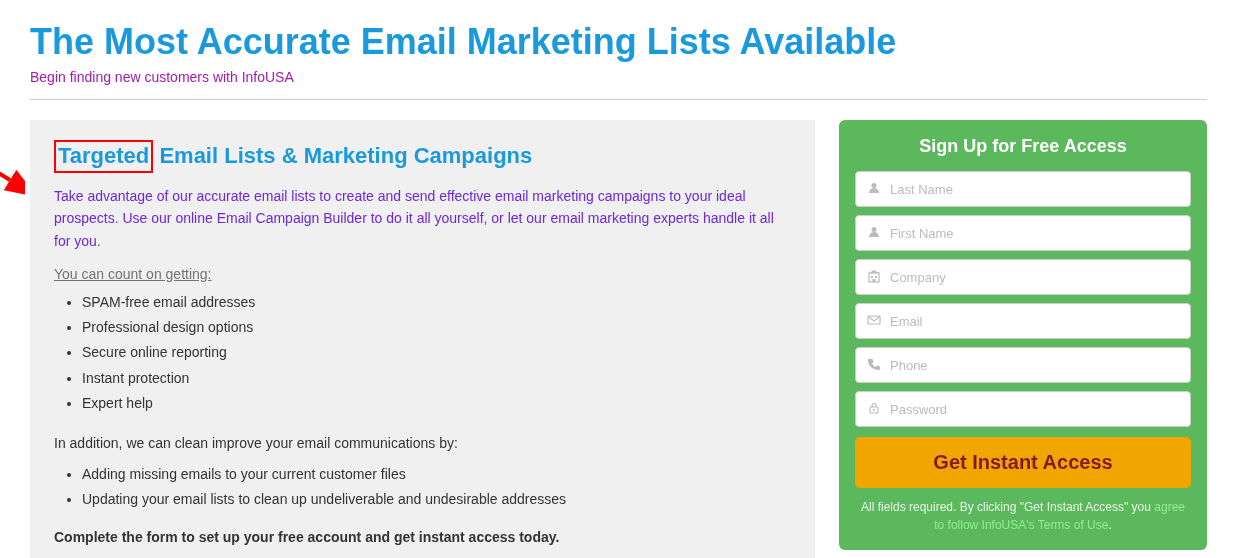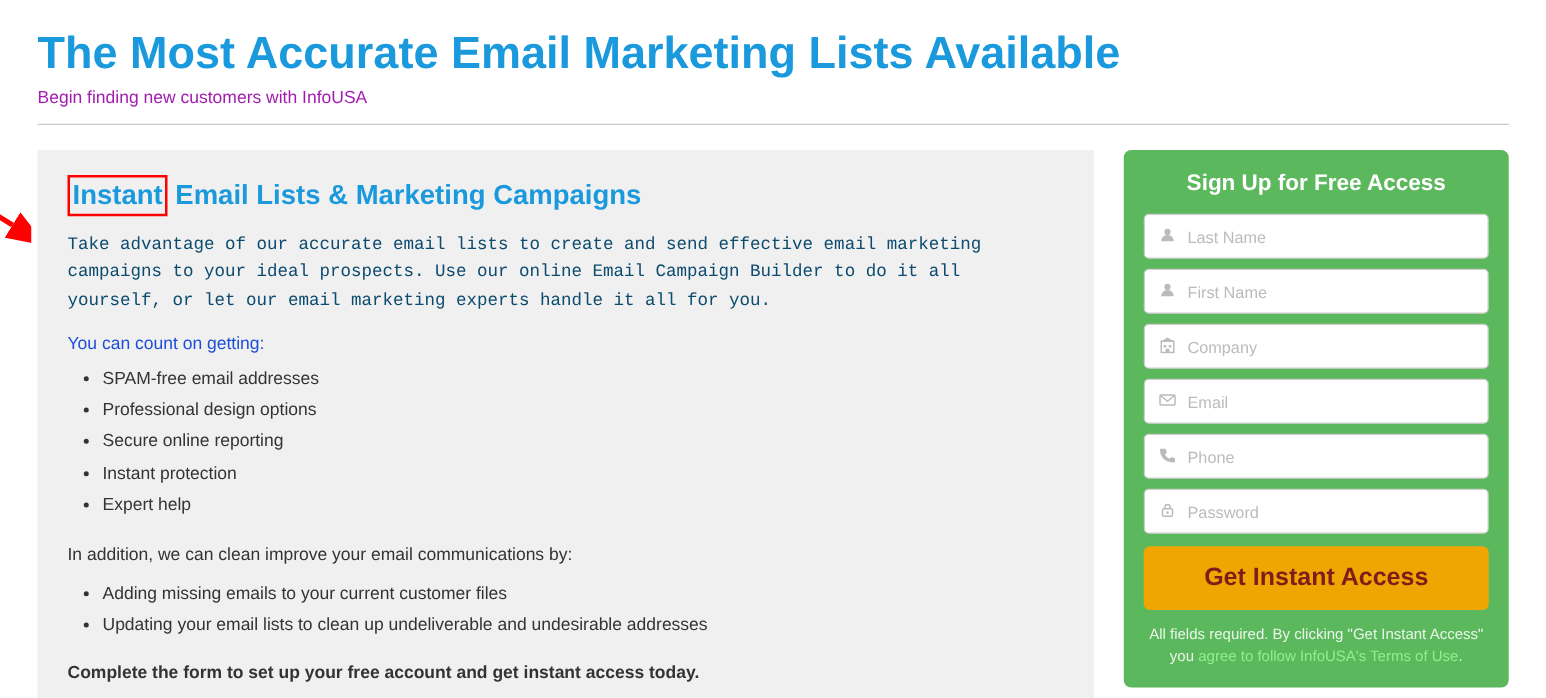--- a/index.html
+++ b/index.html
@@ -51,30 +51,30 @@
       margin-bottom: 12px;
       line-height: 1.3;
     }
     .targeted-word {
       color: #1a9adc;
       border: 2px solid red;
       padding: 0 2px;
       display: inline-block;
     }
     .panel-description {
-      color: #0c4a6e;
+      color: #6d28d9;
       font-size: 14px;
       line-height: 1.6;
       margin-bottom: 14px;
-      font-family: Liberation Mono, monospace;
     }
     .count-on-label {
-      color: #1d4ed8;
+      color: #737373;
       font-size: 14px;
       margin-bottom: 8px;
+      text-decoration: underline;
     }
     .bullet-list {
       list-style: disc;
       padding-left: 28px;
       margin-bottom: 16px;
     }
     .bullet-list li {
       font-size: 14px;
       color: #333;
       line-height: 1.8;
@@ -86,21 +86,21 @@
       line-height: 1.6;
     }
     .bottom-bold {
       font-weight: bold;
       font-size: 14px;
       color: #333;
       margin-top: 16px;
     }
     
     .right-panel {
-      width: 308px;
+      width: 368px;
       background: #5cb85c;
       border-radius: 6px;
       padding: 16px 16px 16px 16px;
       flex-shrink: 0;
     }
     .signup-title {
       color: #fff;
       font-size: 18px;
       font-weight: bold;
       text-align: center;
@@ -182,21 +182,21 @@
       <defs>
         <marker id="arrowhead" markerWidth="8" markerHeight="6" refX="0" refY="3" orient="auto">
           <polygon points="0 0, 8 3, 0 6" fill="red"></polygon>
         </marker>
       </defs>
       <line x1="10" y1="10" x2="75" y2="50" stroke="red" stroke-width="4" marker-end="url(#arrowhead)"></line>
     </svg>
 
     <div class="left-panel">
       <h2 class="panel-heading">
-        <span class="targeted-word">Instant</span><span> Email Lists &amp; Marketing Campaigns</span>
+        <span class="targeted-word">Targeted</span><span> Email Lists &amp; Marketing Campaigns</span>
       </h2>
       <p class="panel-description">Take advantage of our accurate email lists to create and send effective email marketing campaigns to your ideal prospects. Use our online Email Campaign Builder to do it all yourself, or let our email marketing experts handle it all for you.</p>
       <p class="count-on-label">You can count on getting:</p>
       <ul class="bullet-list">
         <li>SPAM-free email addresses</li>
         <li>Professional design options</li>
         <li>Secure online reporting</li>
         <li>Instant protection</li>
         <li>Expert help</li>
       </ul>

